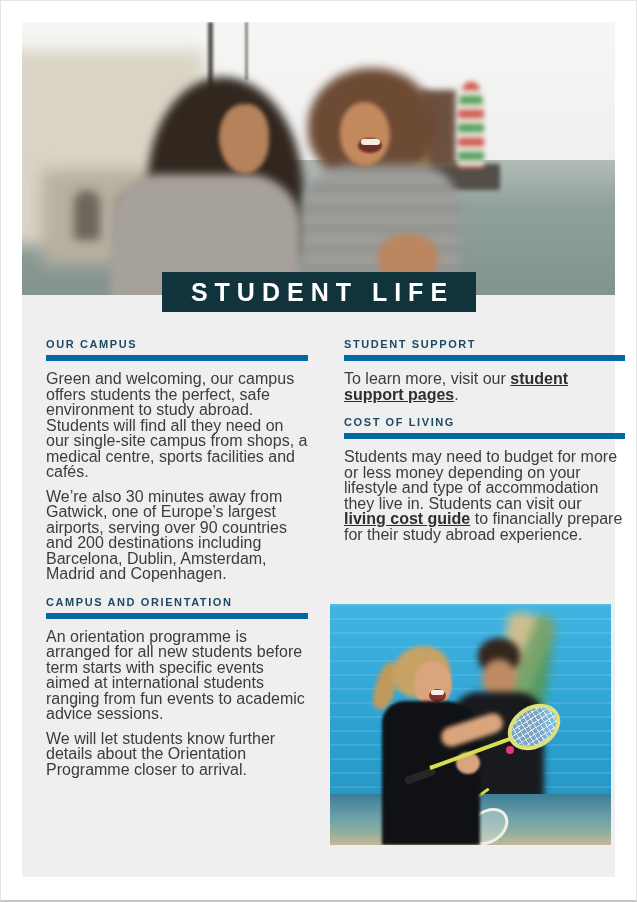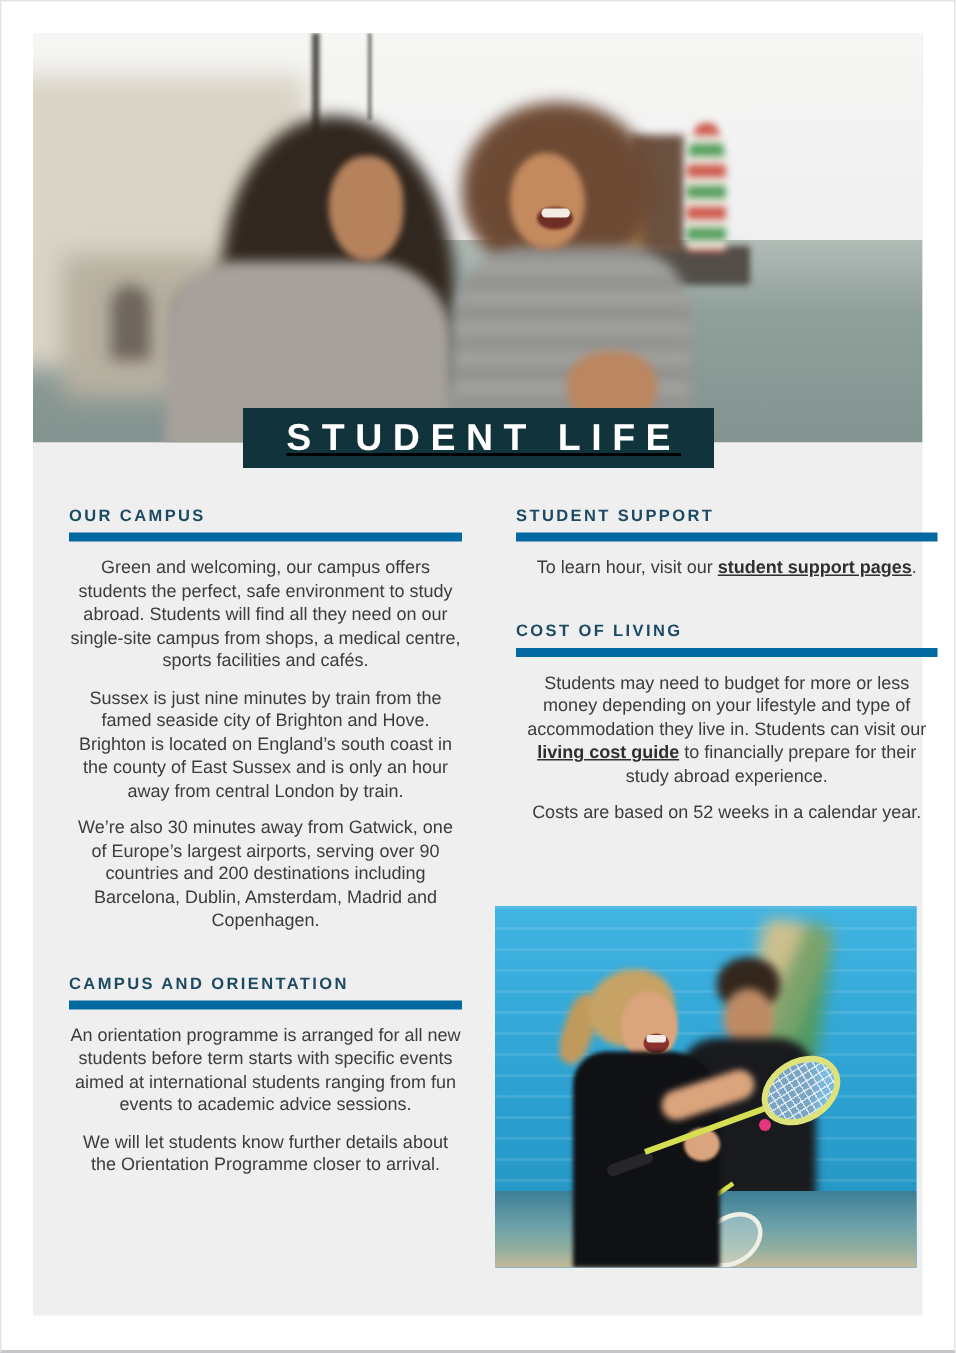--- a/index.html
+++ b/index.html
@@ -51,37 +51,36 @@
   .h-w2-teeth { left: 339px; top: 117px; width: 19px; height: 6px; background: #f2ece4; border-radius: 3px; }
   .h-w2-hands { left: 356px; top: 212px; width: 60px; height: 48px; background: #bb8660; border-radius: 45%; filter: blur(3px); }
 
   
   .banner {
     position: absolute; left: 140px; top: 250px;
     width: 314px; height: 40px;
     background: #11343c;
     display: flex; align-items: center; justify-content: center;
     z-index: 10;
-    text-decoration: underline;
   }
   .banner span {
     color: #ffffff; font-weight: 700; font-size: 25px;
     letter-spacing: 7px; white-space: nowrap; padding-left: 7px;
   }
 
   
   .col { position: absolute; top: 316px; color: #3b3c3e; }
   .col-left  { left: 24px;  width: 262px; }
   .col-right { left: 322px; width: 281px; }
   h2 {
     color: #1d4a63; font-size: 11px; font-weight: 700; letter-spacing: 1.6px;
     padding-bottom: 5px; border-bottom: 6px solid #0369a1; margin-bottom: 10px;
   }
-  .sec2 h2 { margin-top: 28px; }
-  p { font-size: 12px; line-height: 15.5px; margin-bottom: 9px; color: #3b3c3e; text-align: center; }
+  .sec2 h2 { margin-top: 14px; }
+  p { font-size: 16px; line-height: 15.5px; margin-bottom: 9px; color: #3b3c3e; }
   .b { font-weight: 700; color: #2e2f31; text-decoration: underline; }
 
   
   .sport { position: absolute; left: 308px; top: 582px; width: 281px; height: 241px; overflow: hidden; background: #2ba0d0; }
   .sport div { position: absolute; }
   .s-wall { inset: 0; background: linear-gradient(180deg, #41b4e2 0%, #2ba0d0 55%, #2191bd 100%); }
   .s-wall-lines { inset: 0; background: repeating-linear-gradient(180deg, rgba(255,255,255,0.10) 0 2px, rgba(0,0,0,0) 2px 14px); }
   .s-floor { left: 0; top: 190px; width: 100%; height: 51px;
     background: linear-gradient(180deg, #3c7e96 0%, #6ba0a8 45%, #8fae9f 75%, #c5b897 100%); }
   .s-flag { left: 172px; top: 10px; width: 48px; height: 98px; border-radius: 10px; transform: rotate(8deg); filter: blur(5px);
@@ -143,39 +142,37 @@
   </div>
 
   <div class="banner">
     <span>STUDENT LIFE</span>
   </div>
 
   <div class="col col-left">
     <section>
       <h2>OUR CAMPUS</h2>
       <p>Green and welcoming, our campus offers students the perfect, safe environment to study abroad. Students will find all they need on our single-site campus from shops, a medical centre, sports facilities and cafés.</p>
-      <p>Sussex is just nine minutes by train from the famed seaside city of Brighton and Hove. Brighton is located on England’s south coast in the county of East Sussex and is only an hour away from central London by train.</p>
       <p>We’re also 30 minutes away from Gatwick, one of Europe’s largest airports, serving over 90 countries and 200 destinations including Barcelona, Dublin, Amsterdam, Madrid and Copenhagen.</p>
     </section>
     <section class="sec2">
       <h2>CAMPUS AND ORIENTATION</h2>
       <p>An orientation programme is arranged for all new students before term starts with specific events aimed at international students ranging from fun events to academic advice sessions.</p>
       <p>We will let students know further details about the Orientation Programme closer to arrival.</p>
     </section>
   </div>
 
   <div class="col col-right">
     <section>
       <h2>STUDENT SUPPORT</h2>
-      <p><span>To learn hour, visit our </span><span class="b">student support pages</span><span>.</span></p>
+      <p><span>To learn more, visit our </span><span class="b">student support pages</span><span>.</span></p>
     </section>
     <section class="sec2">
       <h2>COST OF LIVING</h2>
       <p><span>Students may need to budget for more or less money depending on your lifestyle and type of accommodation they live in. Students can visit our </span><span class="b">living cost guide</span><span> to financially prepare for their study abroad experience.</span></p>
-      <p>Costs are based on 52 weeks in a calendar year.</p>
     </section>
   </div>
 
   <div class="sport" role="img" aria-label="Two students playing badminton in a sports hall with a bright blue wall">
     <div class="s-wall"></div>
     <div class="s-wall-lines"></div>
     <div class="s-flag"></div>
     <div class="s-man-hair"></div>
     <div class="s-man-face"></div>
     <div class="s-man-torso"></div>

